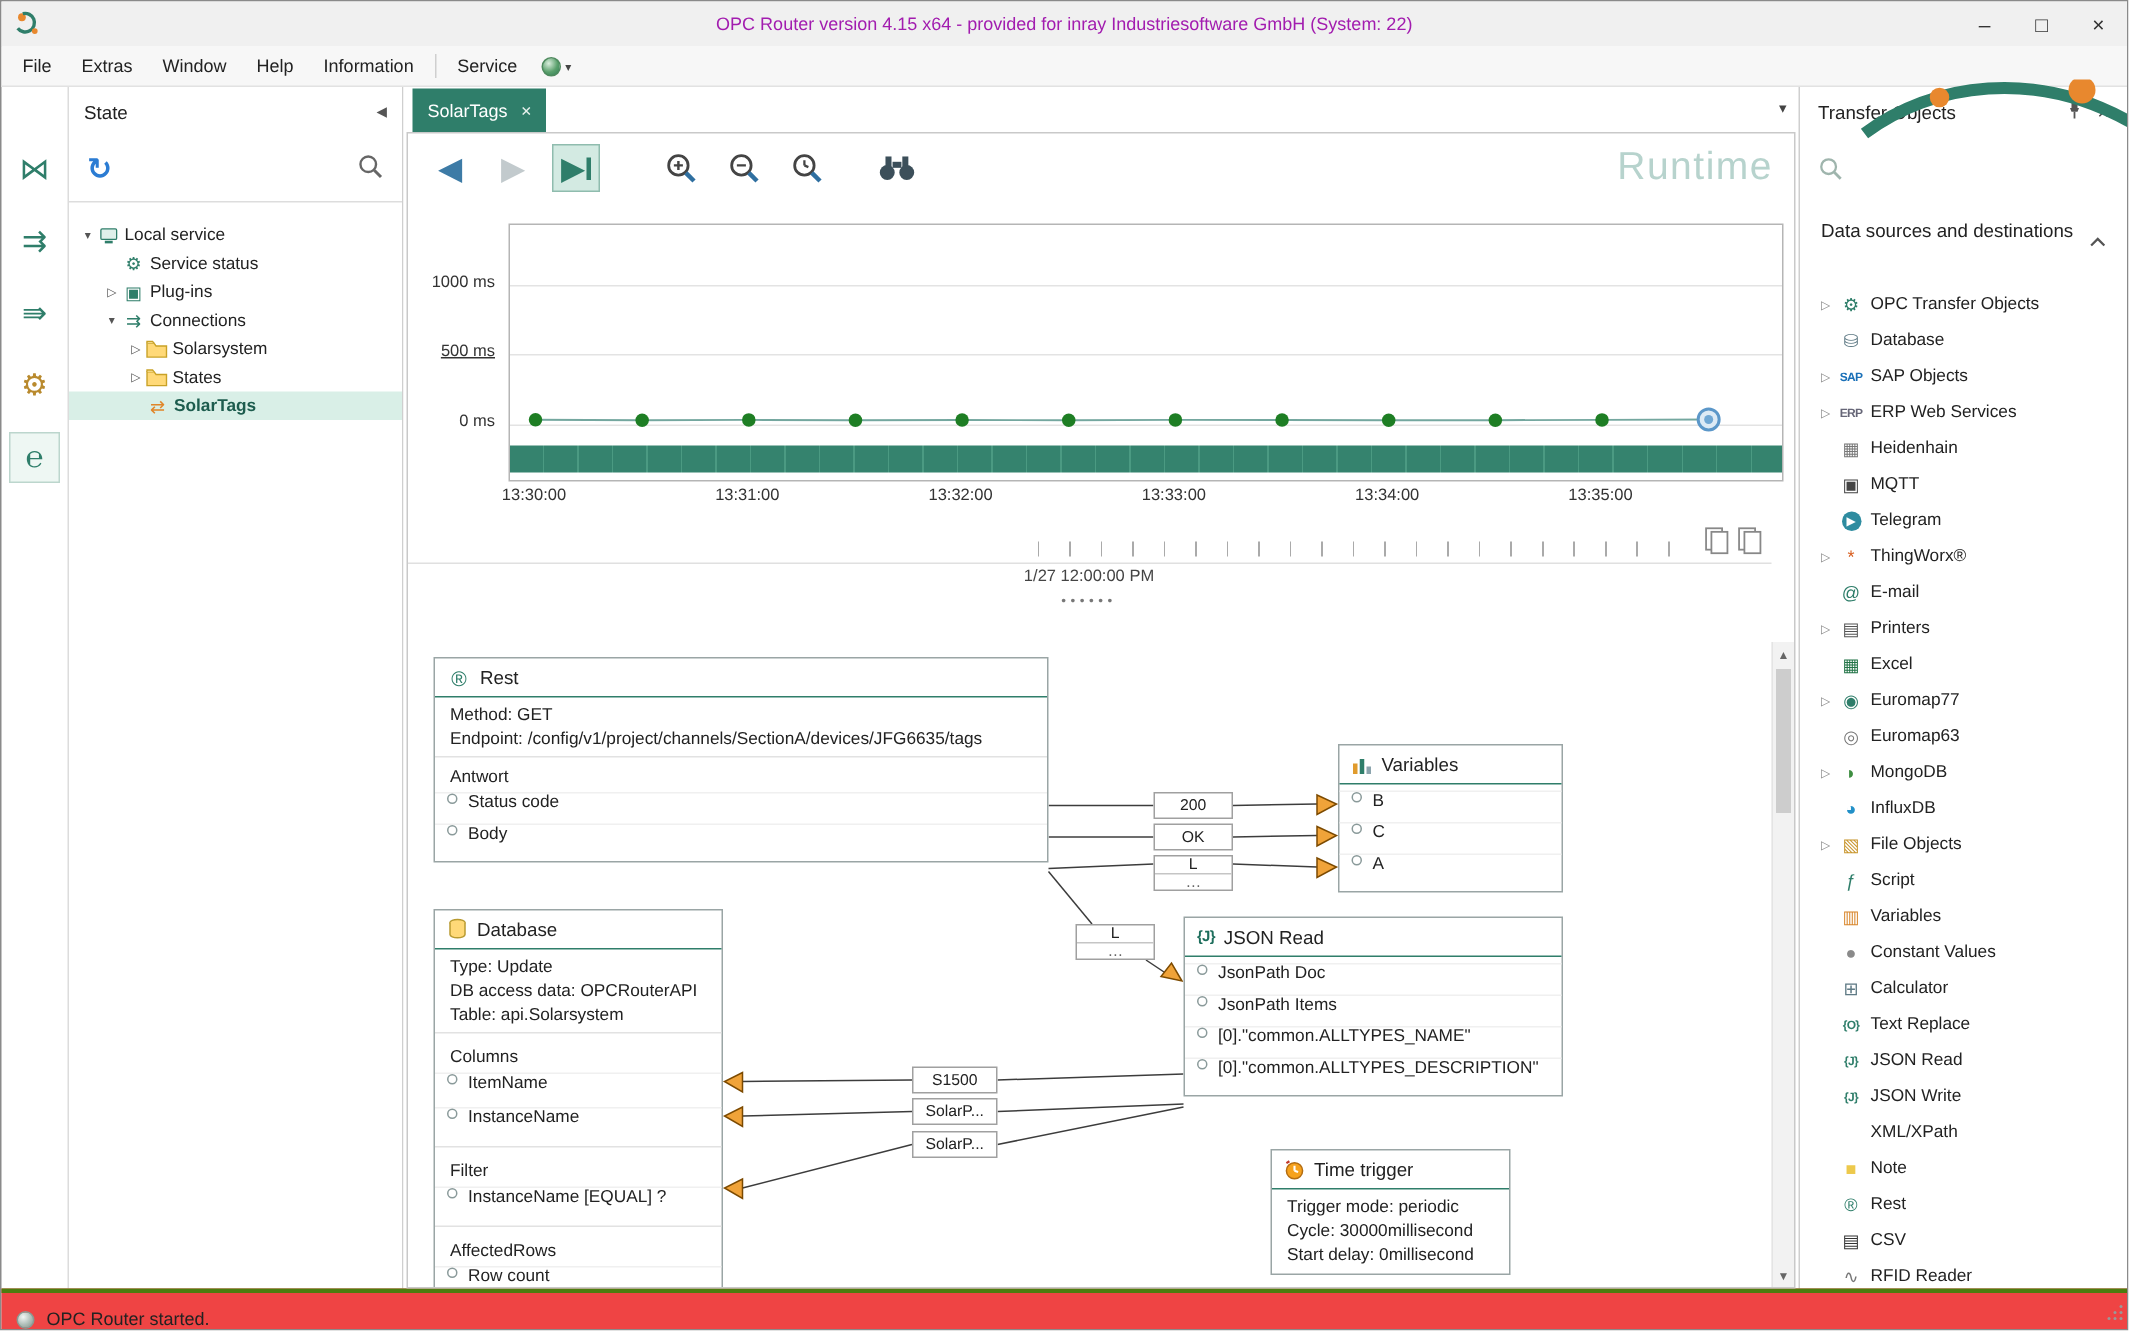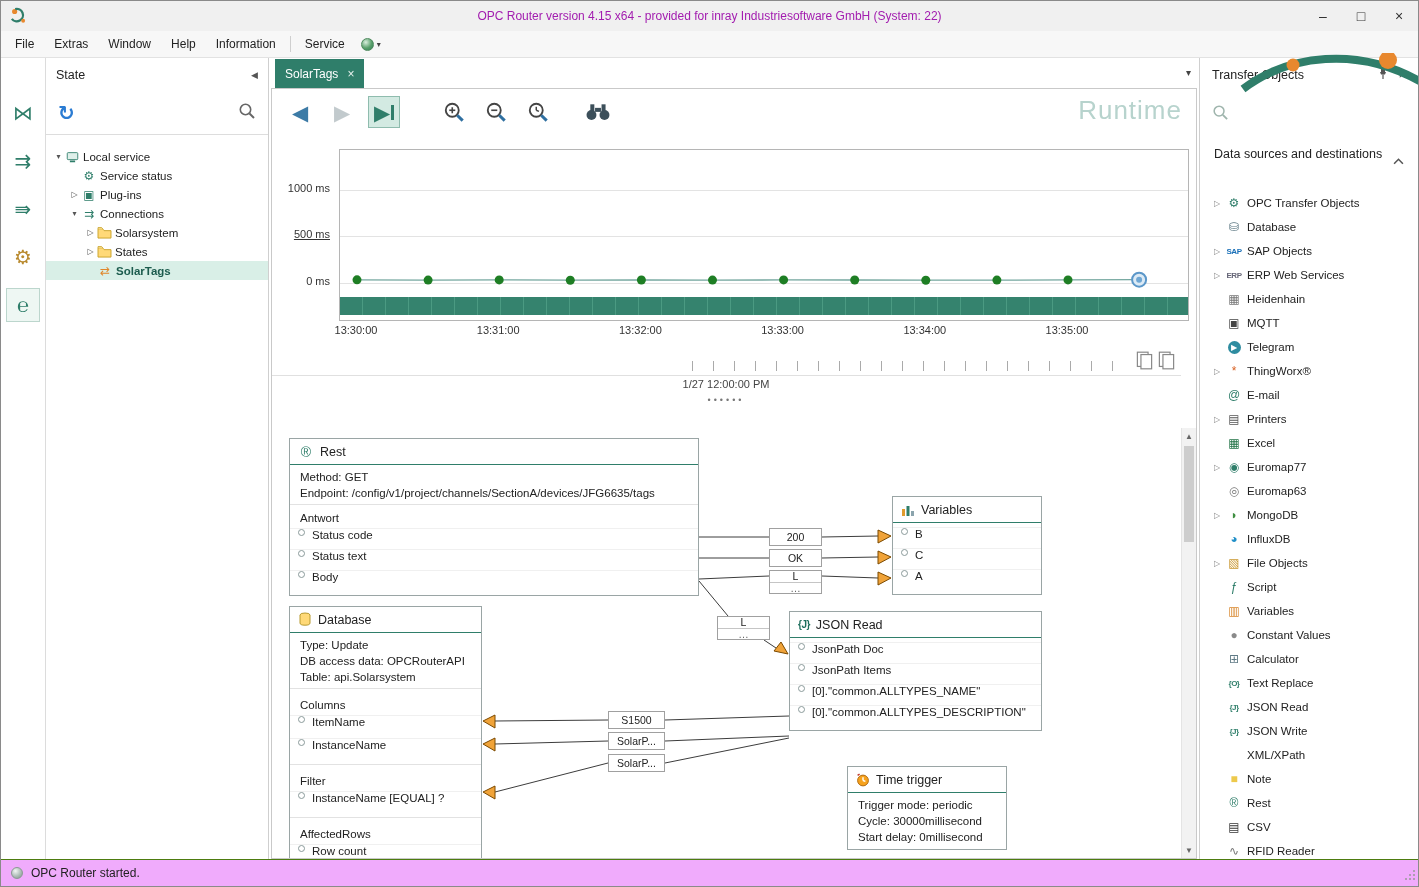--- a/index.html
+++ b/index.html
@@ -121,21 +121,21 @@
 
 .icon{display:inline-flex;align-items:center;justify-content:center}
 .glyph-icon{font-size:12px;line-height:1;width:16px}
 .text-icon{font-size:8px;font-weight:bold;width:16px;letter-spacing:-.5px}
 .circle-icon{width:13px;height:13px;border-radius:50%;font-size:8px;margin:0 1.5px}
 .svg-icon svg{display:block}
 .node-header .glyph-icon{font-size:14px}
 .node-header .text-icon{font-size:10px;width:auto}
 
 
-.statusbar{height:27px;flex:0 0 27px;background:#f0abfc;border-top:1px solid #4d7c0f;display:flex;align-items:center;padding:0 10px;gap:8px;position:relative}
+.statusbar{height:27px;flex:0 0 27px;background:#ef4444;border-top:3px solid #4d7c0f;display:flex;align-items:flex-end;padding:0 10px;gap:8px;position:relative}
 .status-sphere{width:12px;height:12px;border-radius:50%;border:1px solid #8a9a93;background:radial-gradient(circle at 35% 30%,#f2f6f4,#aebdb7 55%,#7e938b)}
 .grip{position:absolute;right:2px;bottom:2px}
 </style>
 </head>
 <body>
 
 <div class="window">
 
   <div class="titlebar">
     <span class="app-icon">
@@ -419,24 +419,20 @@
               <div class="node-body">
                 <div class="prop">Method: GET</div>
                 <div class="prop">Endpoint: /config/v1/project/channels/SectionA/devices/JFG6635/tags</div>
                 <div class="section-label">Antwort</div>
                 <div class="port-row">
                   <span class="port-dot"></span>
                   <span class="port-label">Status code</span>
                 </div>
                 <div class="port-row">
                   <span class="port-dot"></span>
-                  <span class="port-label">Status text</span>
-                </div>
-                <div class="port-row">
-                  <span class="port-dot"></span>
                   <span class="port-label">Body</span>
                 </div>
               </div>
             </div>
             <div class="node node-variables" style="left: 620px; top: 68px; width: 150px;">
               <div class="node-header">
                 <span class="icon svg-icon">
                   <svg viewBox="0 0 14 14" width="14" height="14">
                     <rect x="1" y="6" width="3" height="7" fill="#e09b2d"></rect>
                     <rect x="5.5" y="3" width="3" height="10" fill="#2f7e6a"></rect>

